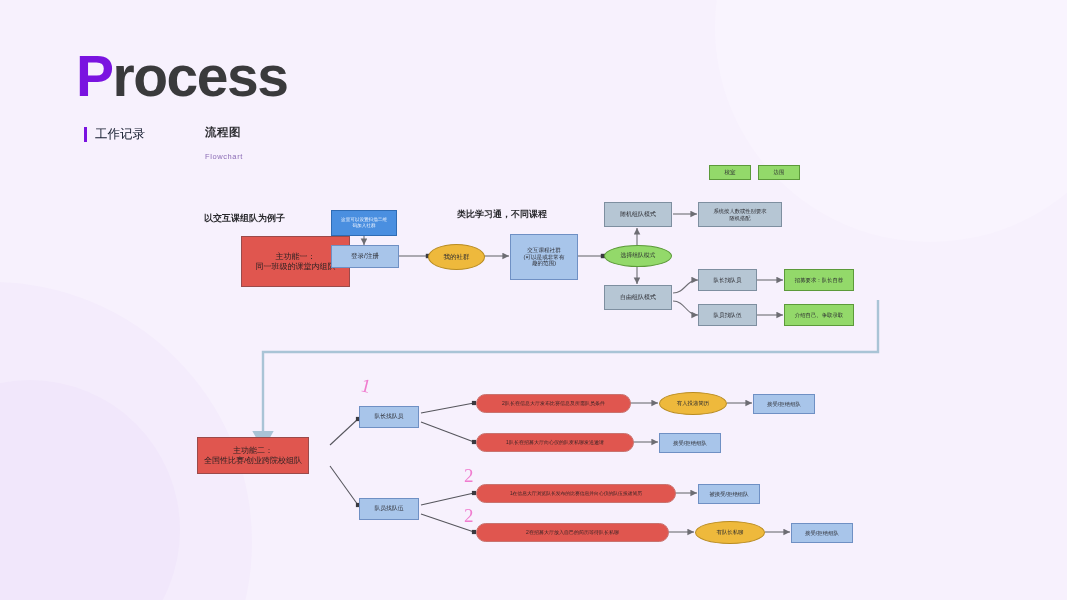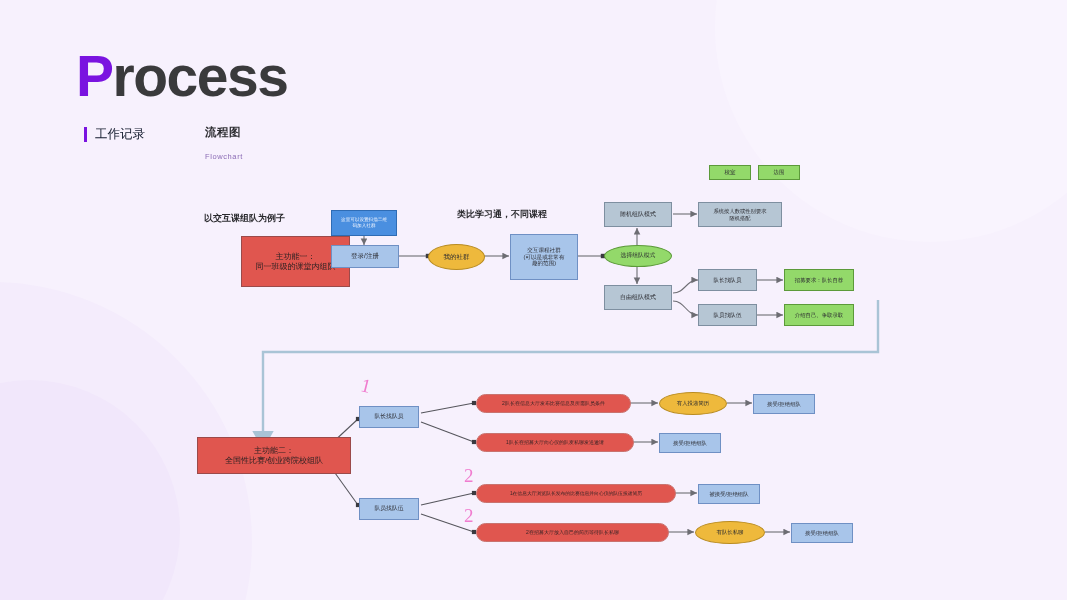--- a/index.html
+++ b/index.html
@@ -179,21 +179,21 @@
   <div class="node n-grayblue" style="left:604px; top:285px; width:68px; height:25px; font-size:6px;">自由组队模式</div>
 
   <div class="node n-grayblue" style="left:698px; top:269px; width:59px; height:22px; font-size:5.6px;">队长找队员</div>
 
   <div class="node n-green" style="left:784px; top:269px; width:70px; height:22px; font-size:5.4px;">招募要求：队长自荐</div>
 
   <div class="node n-grayblue" style="left:698px; top:304px; width:59px; height:22px; font-size:5.6px;">队员找队伍</div>
 
   <div class="node n-green" style="left:784px; top:304px; width:70px; height:22px; font-size:5.4px;">介绍自己、争取录取</div>
 
-  <div class="node n-red" style="left:197px; top:437px; width:154px; height:37px; font-size:8px;">主功能二：
+  <div class="node n-red" style="left:197px; top:437px; width:112px; height:37px; font-size:8px;">主功能二：
 全国性比赛/创业跨院校组队</div>
 
   <div class="node n-blue" style="left:359px; top:406px; width:60px; height:22px; font-size:5.8px;">队长找队员</div>
 
   <div class="node n-blue" style="left:359px; top:498px; width:60px; height:22px; font-size:5.8px;">队员找队伍</div>
 
   <div class="node n-redpill" style="left:476px; top:394px; width:155px; height:19px; font-size:5px;">2队长在信息大厅发布比赛信息及所需队员条件</div>
 
   <div class="node n-redpill" style="left:476px; top:433px; width:158px; height:19px; font-size:5px;">1队长在招募大厅向心仪的队友私聊发送邀请</div>
 

